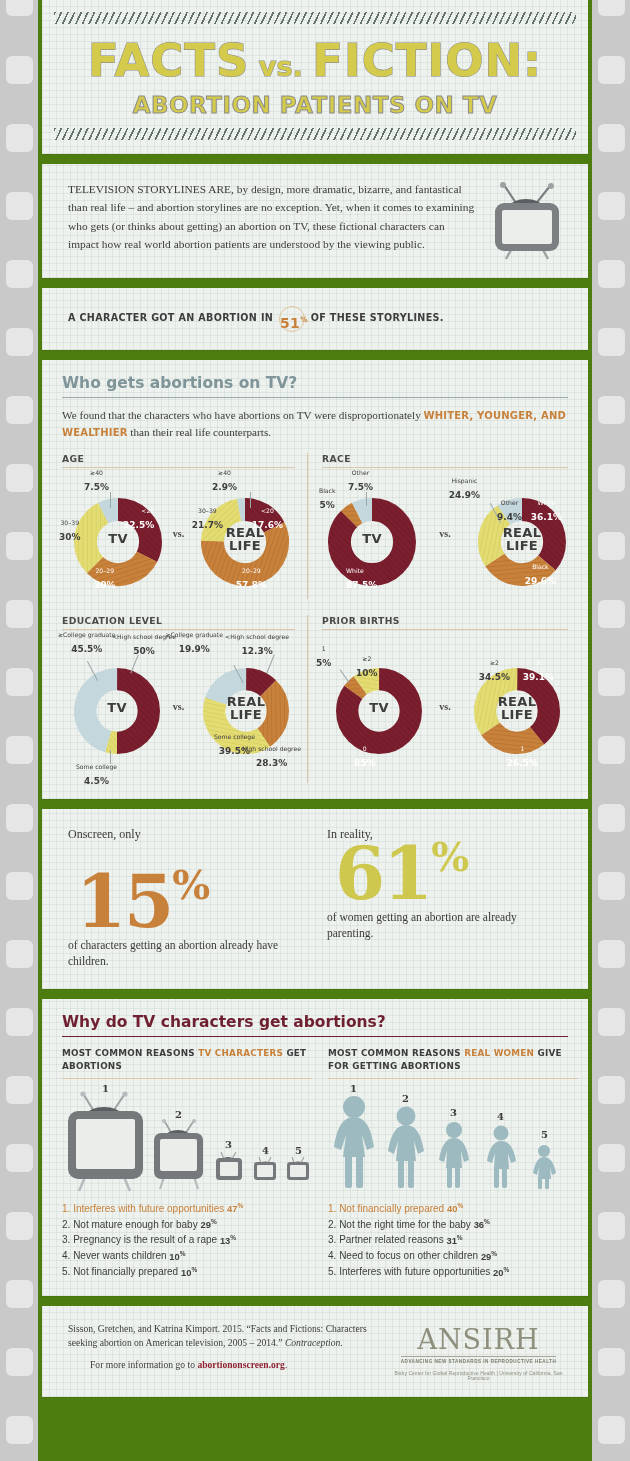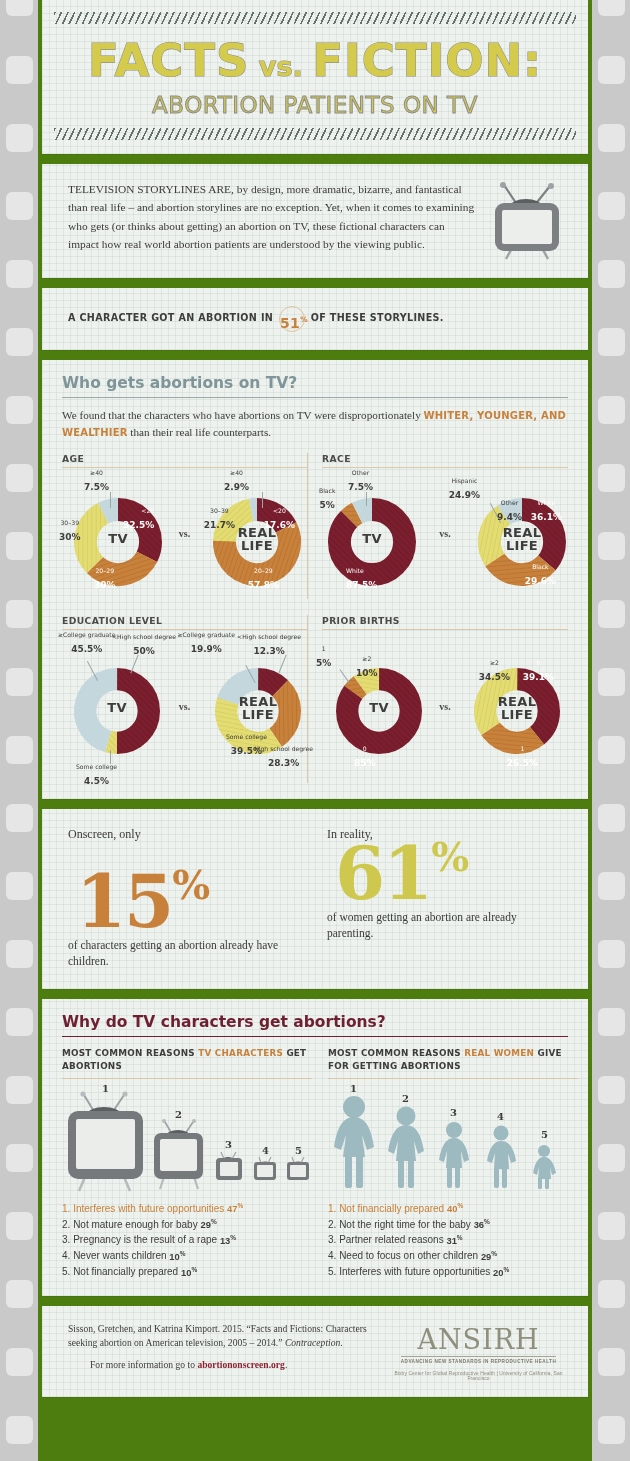--- a/index.html
+++ b/index.html
@@ -42,21 +42,21 @@
   .title1{
     font-size:45px; font-weight:bold; letter-spacing:1px; line-height:1;
     color:#d4ca4c;
     -webkit-text-stroke:1.1px #8c8c8c;
     paint-order:stroke fill;
     font-family:"DejaVu Sans", sans-serif;
   }
   .title1 .vs{ font-size:27px; letter-spacing:0; }
   .title2{
     margin-top:9px;
-    font-size:23px; font-weight:normal; letter-spacing:.5px;
+    font-size:23px; font-weight:bold; letter-spacing:.5px;
     color:#d4ca4c; -webkit-text-stroke:1px #8c8c8c;
     font-family:"DejaVu Sans", sans-serif;
   }
 
   
   #intro{ padding:16px 20px 18px 26px; display:flex; align-items:flex-start; gap:12px; }
   .intro-text{
     font-family:"Liberation Serif", serif;
     font-size:11.4px; line-height:1.62; color:#3b3b3b; flex:1;
   }
@@ -87,21 +87,21 @@
   .sect-title.blue{ color:#7f959a; border-bottom:1.2px solid #9aa9ab; }
   .sect-title.red{ color:#6e1f30; border-bottom:1.2px solid #6e1f30; }
   .sect-lede{
     font-family:"Liberation Serif", serif; font-size:11.2px; line-height:1.5; color:#3b3b3b;
   }
   .hl{ color:#c8813b; font-family:"DejaVu Sans", sans-serif; font-weight:bold; font-size:10px; letter-spacing:.2px; }
 
   
   .chart-grid{ display:grid; grid-template-columns:1fr 1fr; gap:0 14px; margin-top:12px; }
   .chart-cell{ padding:0 0 4px 0; }
-  .chart-cell.bl{ border-right:1.2px solid #dcc7ab; padding-right:0; }
+  .chart-cell.bl{ border-right:1.2px solid #dcc7ab; padding-right:12px; }
   .chart-cap{
     font-size:9.2px; font-weight:bold; letter-spacing:.4px; color:#4a4a4a;
     font-family:"DejaVu Sans", sans-serif; margin-bottom:3px;
   }
   .chart-box{ border-top:1.2px solid #dcc7ab; padding-top:4px; position:relative; height:128px; }
   .chart-box.tall{ height:150px; }
   .pair{ position:relative; width:100%; height:100%; }
   .vs-lbl{
     position:absolute; left:50%; top:50%; transform:translate(-50%,-50%);
     font-family:"Liberation Serif", serif; font-size:10px; font-weight:bold; color:#4a4a4a;

